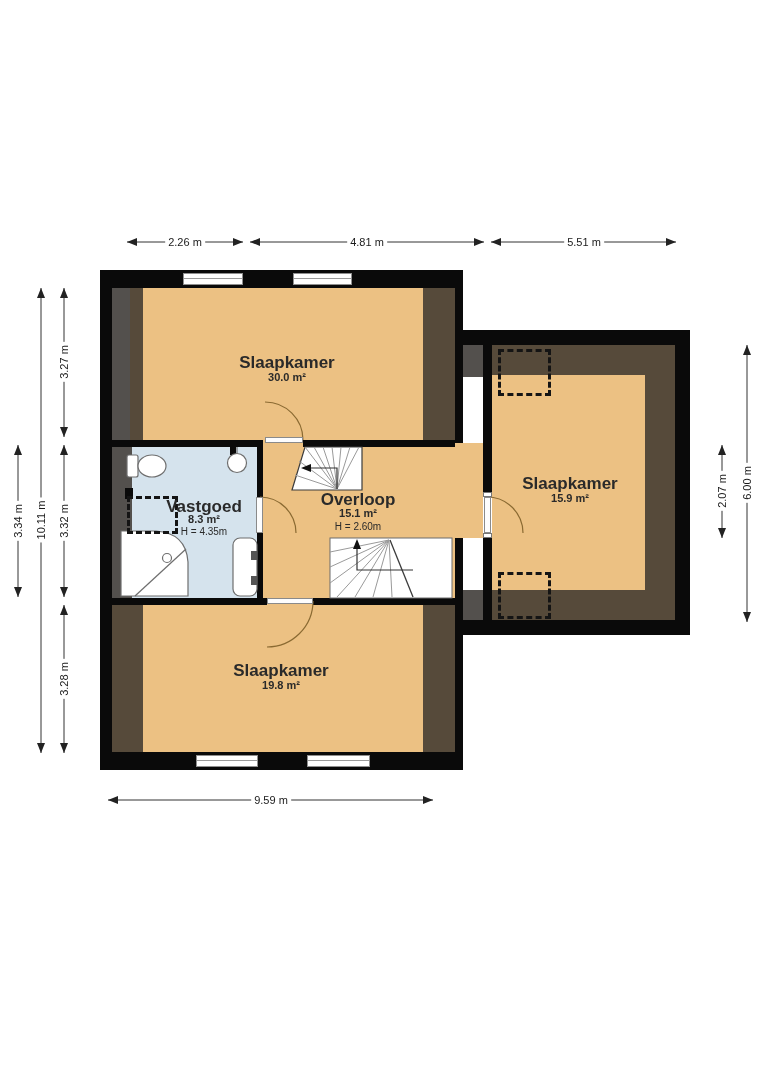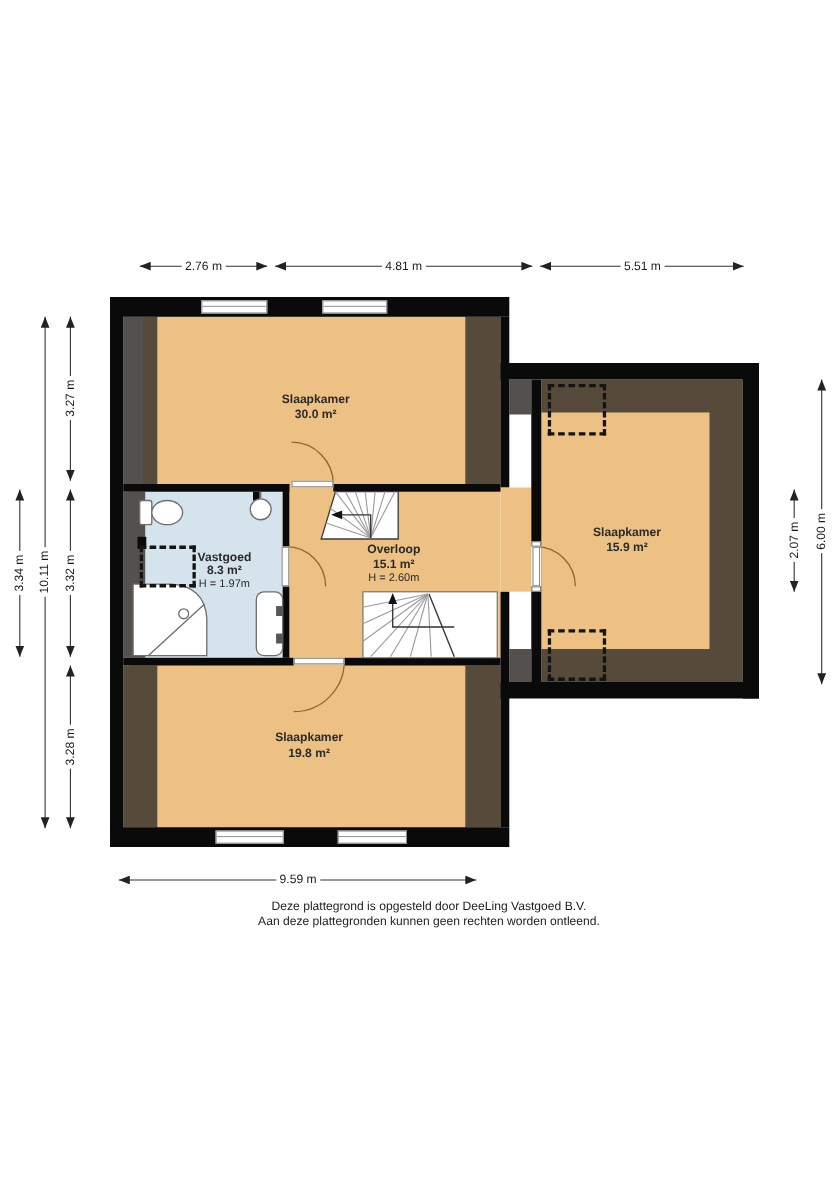--- a/index.html
+++ b/index.html
@@ -13,21 +13,21 @@
   .gray{background:var(--c-sloped_gray,#53504d);}
   .void{background:#ffffff;}
   .window{background:#fff;border:1px solid #8f8f8f;box-sizing:border-box;}
   .window::after{content:"";display:block;height:1px;background:#9b9b9b;margin-top:4px;}
   .doorleaf{background:#fdfdfd;border:1px solid #8a8a8a;box-sizing:border-box;}
   .doorstop{background:#fff;border:1px solid #777;box-sizing:border-box;}
   .skylight{border:3px dashed #141414;box-sizing:border-box;background:transparent;}
   .dim-label{position:absolute;font-size:11px;line-height:12px;background:#fff;padding:0 3px;
              white-space:nowrap;transform:translate(-50%,-50%);color:#1b1b1b;}
   .dim-label.vert{transform:translate(-50%,-50%) rotate(-90deg);}
-  .room-name{position:absolute;font-size:11px;font-weight:700;white-space:nowrap;
+  .room-name{position:absolute;font-size:17px;font-weight:700;white-space:nowrap;
              transform:translate(-50%,-50%);color:#2a2a2a;}
   .room-area{position:absolute;font-size:11px;font-weight:700;white-space:nowrap;
              transform:translate(-50%,-50%);color:#2a2a2a;}
   .room-h{position:absolute;font-size:10px;font-weight:400;white-space:nowrap;
           transform:translate(-50%,-50%);color:#2a2a2a;}
   .footer{position:absolute;left:390px;top:818px;transform:translateX(-50%);
           text-align:center;font-size:11px;line-height:13.5px;color:#222;white-space:nowrap;}
   svg.overlay{position:absolute;left:0;top:0;pointer-events:none;}
 </style>
 </head>
@@ -157,47 +157,43 @@
   <div class="abs doorleaf" style="left:267px;top:598px;width:46px;height:6px"></div>
   <div class="abs doorleaf" style="left:256px;top:497px;width:7px;height:36px"></div>
   <div class="abs doorstop" style="left:483px;top:492px;width:9px;height:5px"></div>
   <div class="abs doorstop" style="left:483px;top:533px;width:9px;height:5px"></div>
   <div class="abs doorleaf" style="left:484px;top:497px;width:7px;height:36px"></div>
 
   <div class="abs skylight" style="left:127px;top:496px;width:51px;height:38px"></div>
   <div class="abs skylight" style="left:498px;top:349px;width:53px;height:47px"></div>
   <div class="abs skylight" style="left:498px;top:572px;width:53px;height:47px"></div>
 
-  <div class="dim-label" style="left:185px;top:242px">2.76 m</div>
+  <div class="dim-label" style="left:185px;top:242px">2.26 m</div>
   <div class="dim-label" style="left:367px;top:242px">4.81 m</div>
   <div class="dim-label" style="left:584px;top:242px">5.51 m</div>
   <div class="dim-label" style="left:271px;top:800px">9.59 m</div>
   <div class="dim-label vert" style="left:18px;top:521px">3.34 m</div>
   <div class="dim-label vert" style="left:41px;top:520px">10.11 m</div>
   <div class="dim-label vert" style="left:64px;top:362px">3.27 m</div>
   <div class="dim-label vert" style="left:64px;top:521px">3.32 m</div>
   <div class="dim-label vert" style="left:64px;top:679px">3.28 m</div>
   <div class="dim-label vert" style="left:722px;top:491px">2.07 m</div>
   <div class="dim-label vert" style="left:747px;top:483px">6.00 m</div>
 
   <div class="room-name" style="left:287px;top:363px">Slaapkamer</div>
   <div class="room-area" style="left:287px;top:377px">30.0 m²</div>
 
   <div class="room-name" style="left:204px;top:507px">Vastgoed</div>
   <div class="room-area" style="left:204px;top:519px">8.3 m²</div>
-  <div class="room-h" style="left:204px;top:531px">H = 1.97m</div>
+  <div class="room-h" style="left:204px;top:531px">H = 4.35m</div>
 
   <div class="room-name" style="left:358px;top:500px">Overloop</div>
   <div class="room-area" style="left:358px;top:513px">15.1 m²</div>
   <div class="room-h" style="left:358px;top:526px">H = 2.60m</div>
 
   <div class="room-name" style="left:570px;top:484px">Slaapkamer</div>
   <div class="room-area" style="left:570px;top:498px">15.9 m²</div>
 
   <div class="room-name" style="left:281px;top:671px">Slaapkamer</div>
   <div class="room-area" style="left:281px;top:685px">19.8 m²</div>
 
-  <div class="footer">
-    <div>Deze plattegrond is opgesteld door DeeLing Vastgoed B.V.</div>
-    <div>Aan deze plattegronden kunnen geen rechten worden ontleend.</div>
-  </div>
 
 </div>
 
 </body></html>

